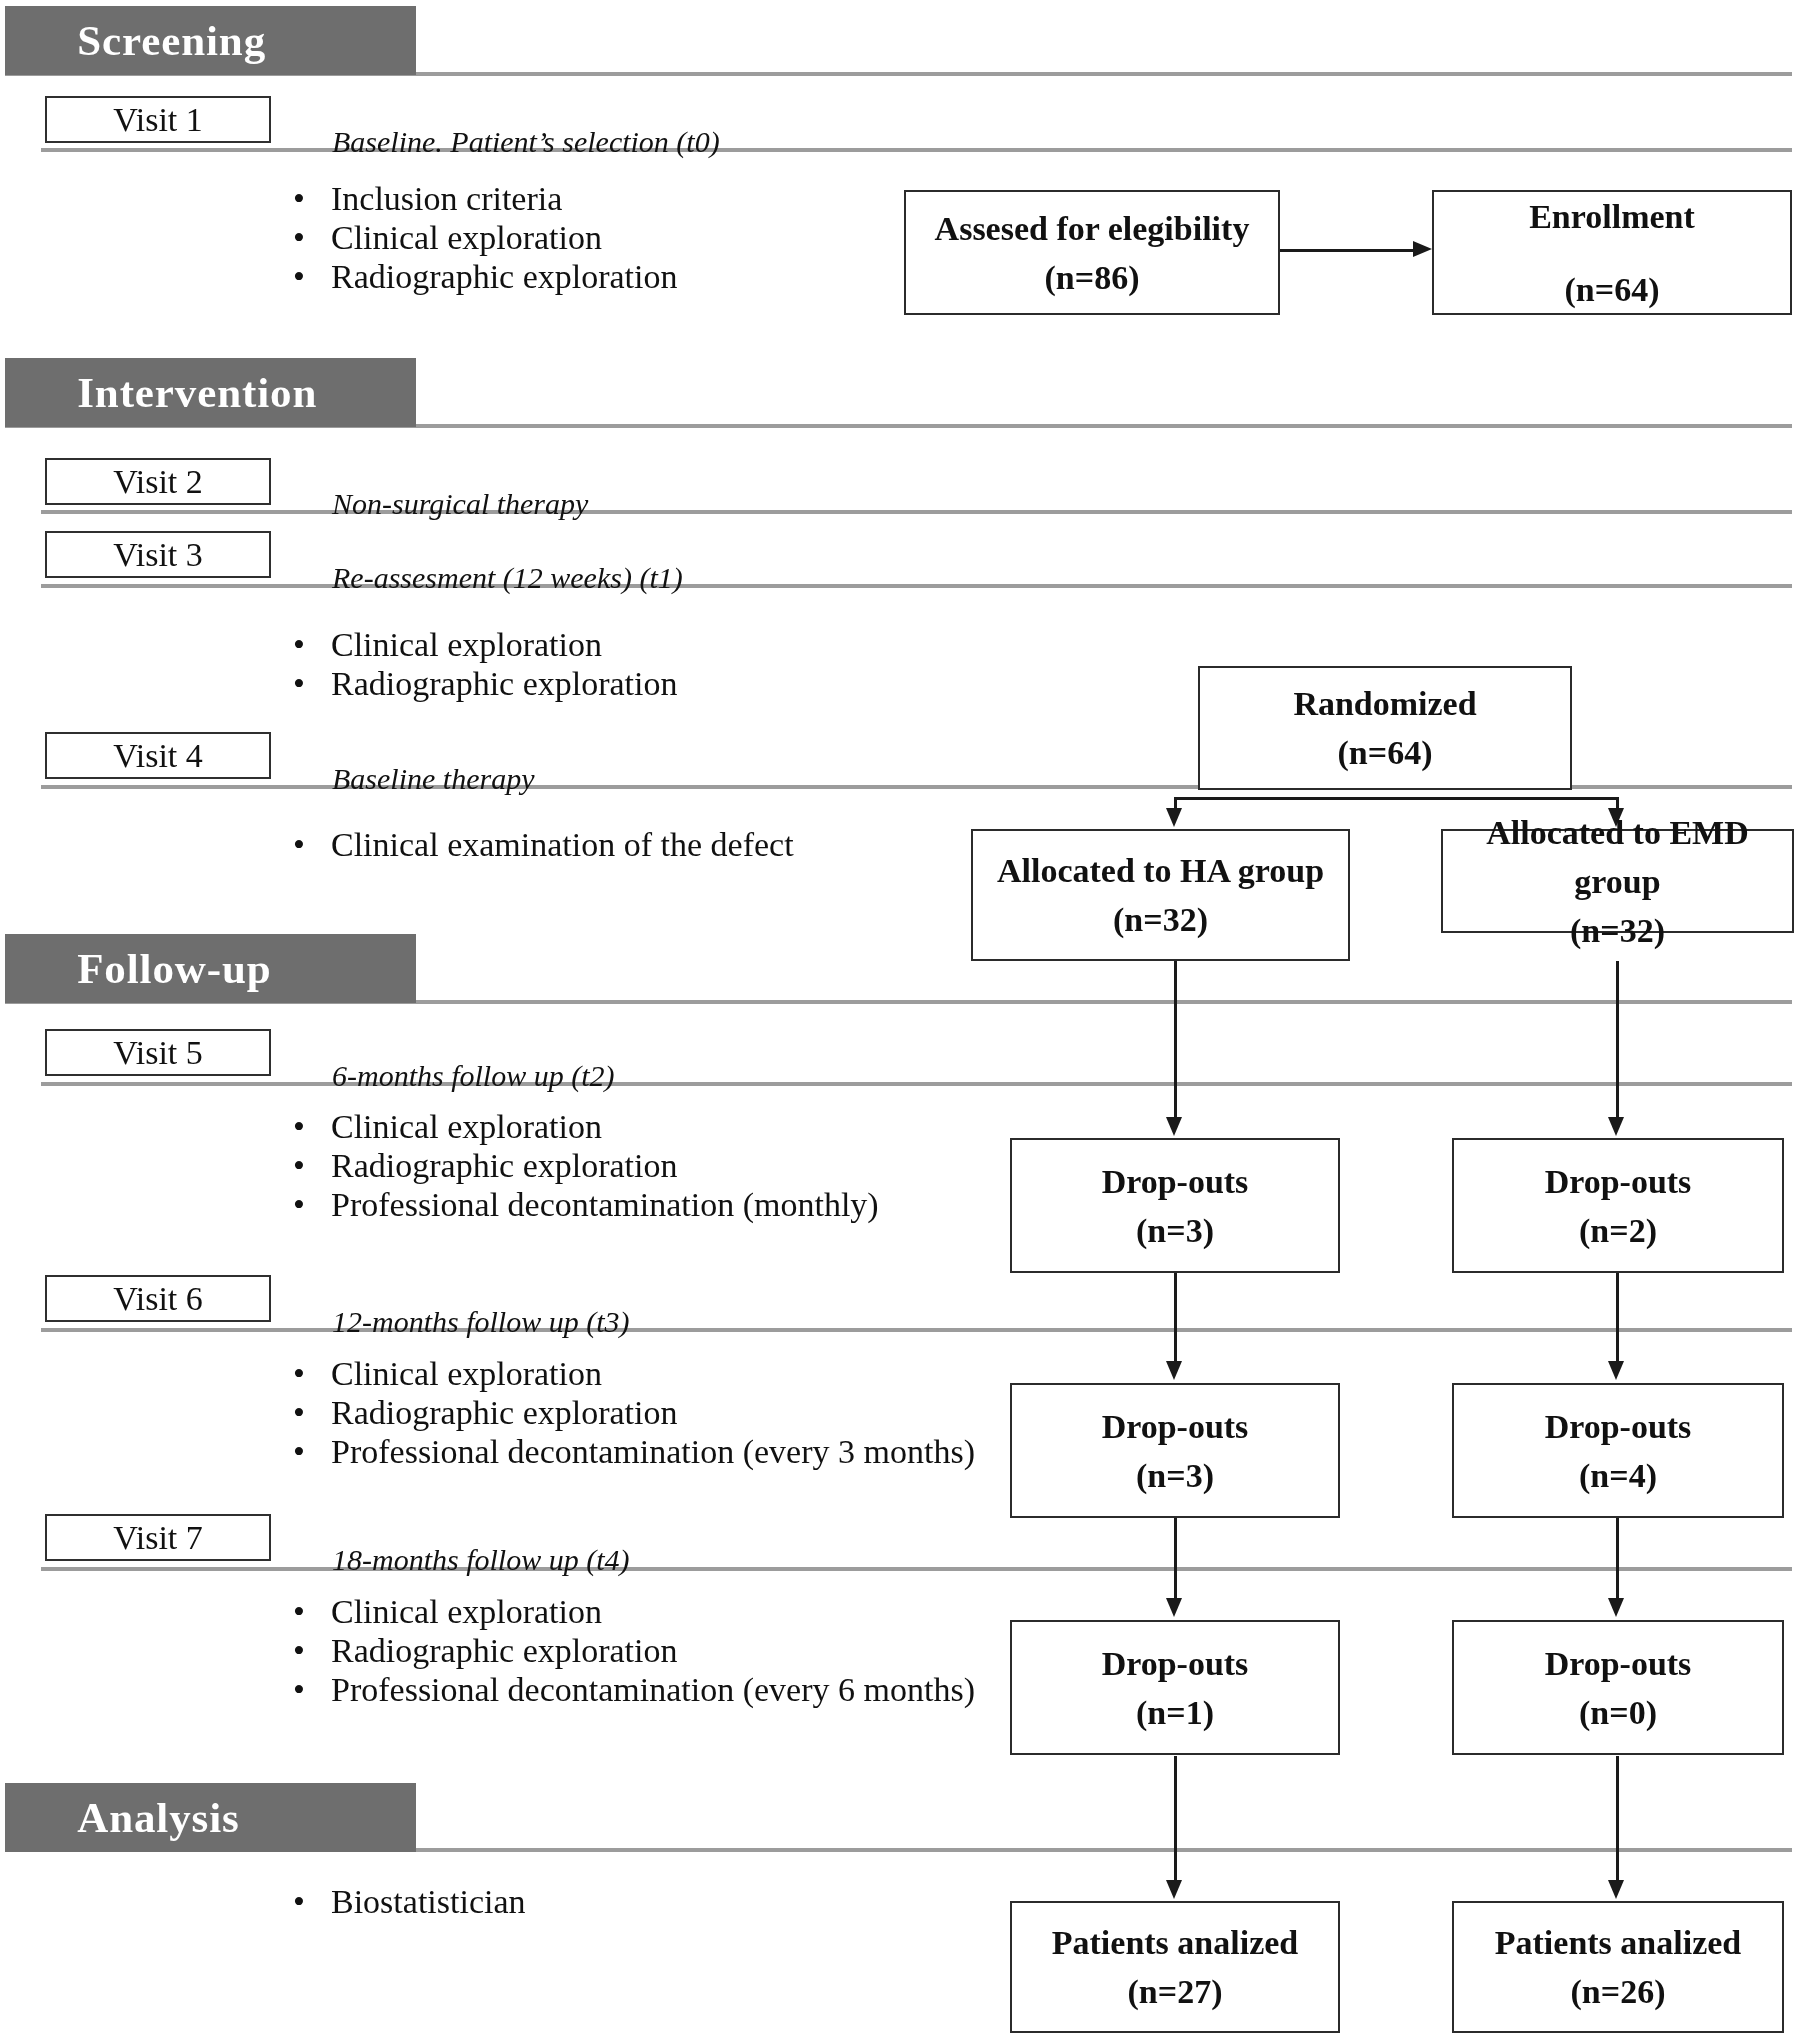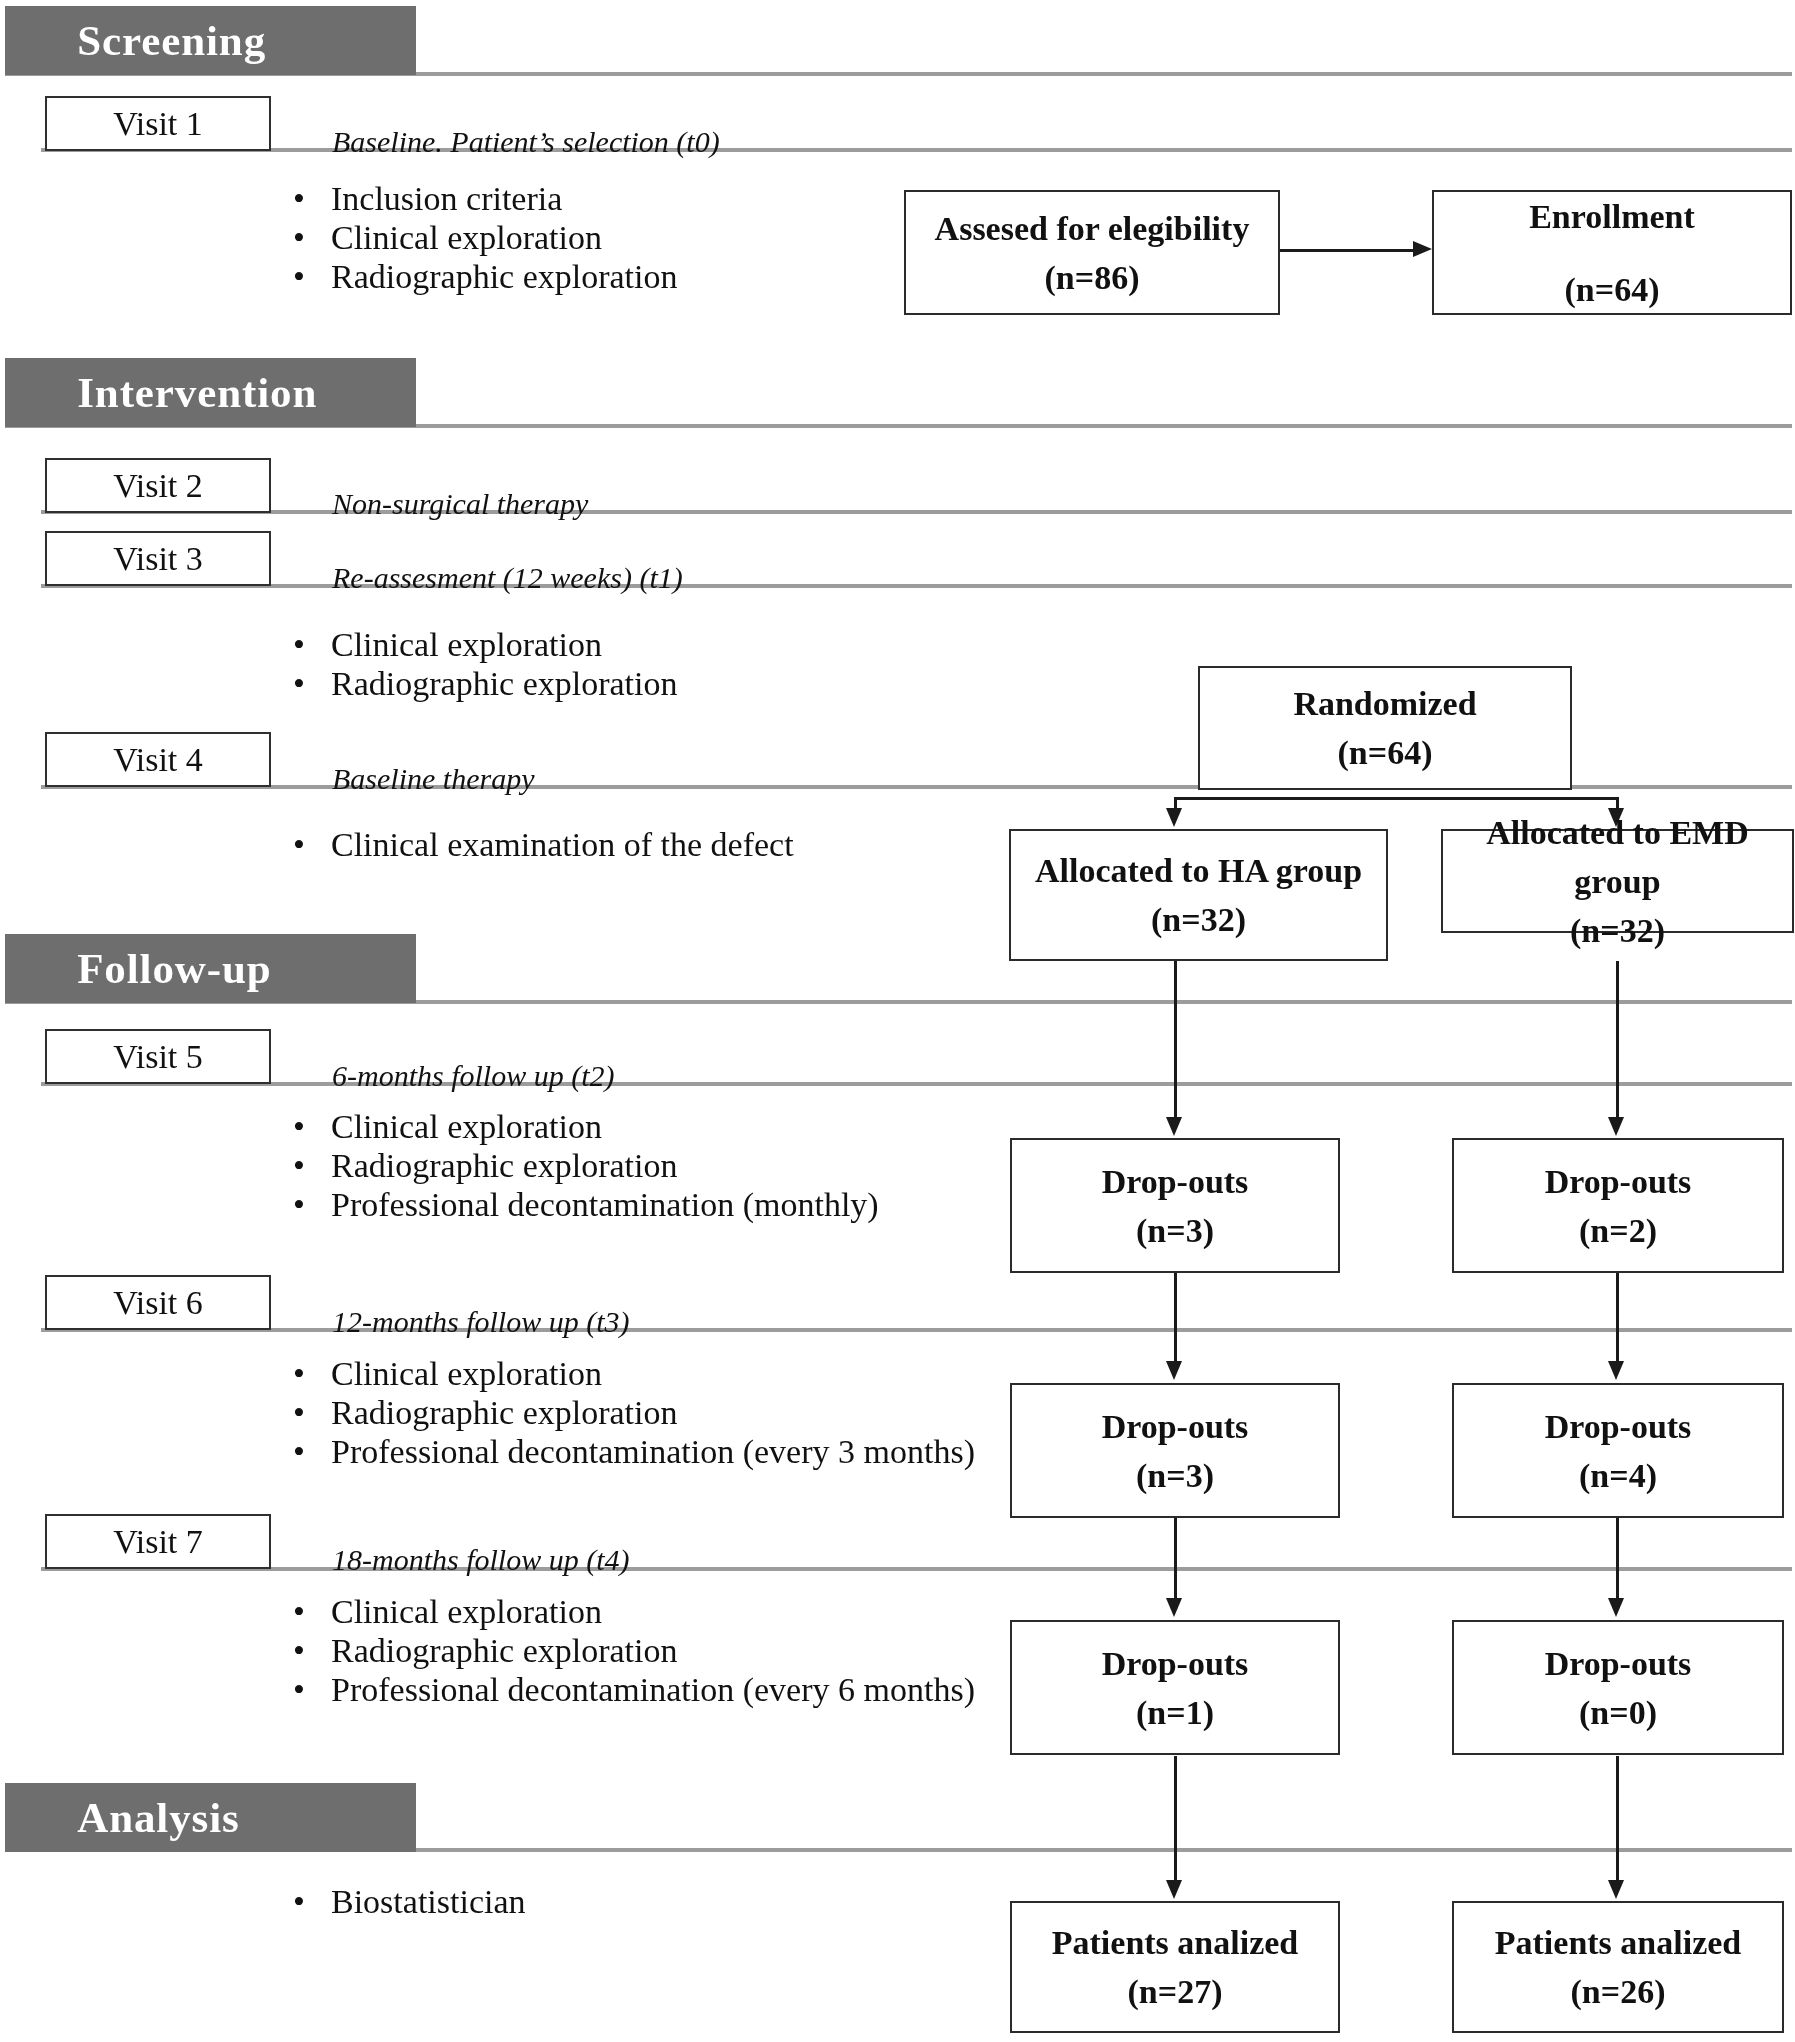--- a/index.html
+++ b/index.html
@@ -5,21 +5,21 @@
   html,body{margin:0;padding:0;background:#ffffff;}
   #canvas{position:relative;width:1796px;height:2042px;background:#ffffff;overflow:hidden;
           font-family:"Liberation Serif", "DejaVu Serif", serif;color:#111;}
 
   .bar{position:absolute;left:5.2px;width:411px;height:69px;background:#6e6e6e;z-index:2;
        display:flex;align-items:center;box-sizing:border-box;padding-left:72px;}
   .bar span{font-size:43px;font-weight:bold;color:#ffffff;letter-spacing:0.9px;}
 
   .hline{position:absolute;height:3.5px;background:#9c9c9c;z-index:0;}
 
-  .vbox{position:absolute;left:45px;width:226px;height:55px;background:#ffffff;
+  .vbox{position:absolute;left:45px;width:226px;height:47px;background:#ffffff;
         border:2.6px solid #2f2f2f;box-sizing:border-box;z-index:3;
         display:flex;align-items:center;justify-content:center;font-size:34px;}
 
   .vtitle{position:absolute;left:332px;transform:translateY(-50%);
           font-style:italic;font-size:30px;white-space:nowrap;z-index:1;margin-top:18px;}
 
   .bullets{position:absolute;left:293px;font-size:34px;z-index:1;}
   .bullets .bi{line-height:39px;white-space:nowrap;}
   .bullets .bi::before{content:"\2022";display:inline-block;width:38px;}
 
@@ -174,21 +174,21 @@
   <div class="fbox" style="left:1432px;top:190px;width:360px;height:125px;gap:24px;">
     <div>Enrollment</div>
     <div>(n=64)</div>
   </div>
 
   <div class="fbox" style="left:1198px;top:666px;width:374px;height:124px;">
     <div>Randomized</div>
     <div>(n=64)</div>
   </div>
 
-  <div class="fbox" style="left:1009px;top:829px;width:379px;height:132px;">
+  <div class="fbox" style="left:971px;top:829px;width:379px;height:132px;">
     <div>Allocated to HA group</div>
     <div>(n=32)</div>
   </div>
 
   <div class="fbox" style="left:1441px;top:829px;width:353px;height:104px;">
     <div>Allocated to EMD group</div>
     <div>(n=32)</div>
   </div>
 
   <div class="fbox" style="left:1010px;top:1138px;width:330px;height:135px;">

